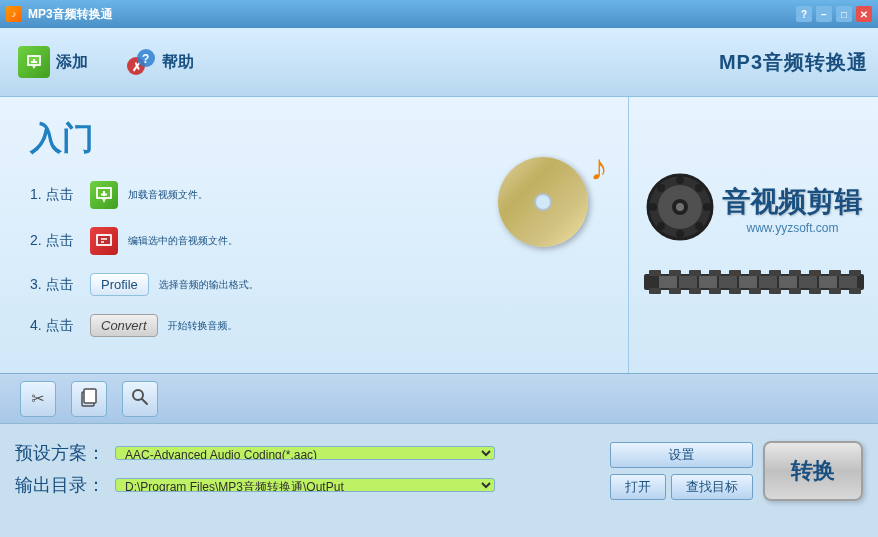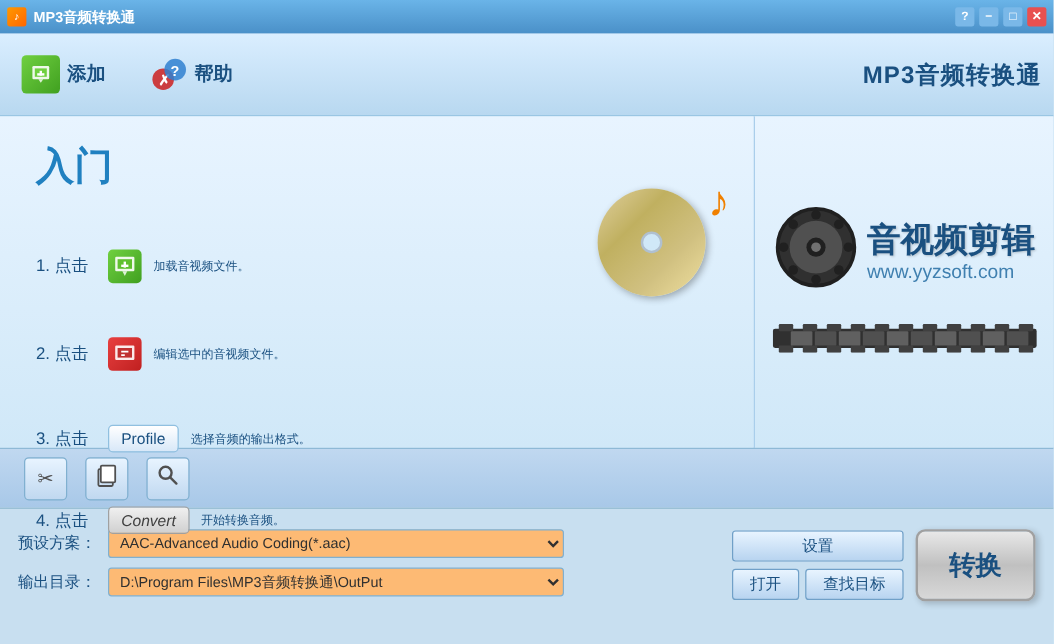--- a/index.html
+++ b/index.html
@@ -119,21 +119,20 @@
       display: flex;
       flex-direction: column;
       gap: 18px;
     }
     .intro-step {
       display: flex;
       align-items: center;
       gap: 10px;
       font-size: 14px;
       color: #1a5080;
-      margin-top: 27px;
     }
     .step-label { min-width: 50px; font-weight: normal; }
     .step-icon {
       width: 28px; height: 28px;
       border-radius: 4px;
       display: flex; align-items: center; justify-content: center;
       flex-shrink: 0;
     }
     .step-icon-add { background: linear-gradient(135deg, #70d040, #40a020); }
     .step-icon-edit { background: linear-gradient(135deg, #e84040, #c02020); }
@@ -211,22 +210,23 @@
       align-items: center;
       gap: 8px;
     }
     .brand-text {
       font-size: 28px;
       font-weight: bold;
       color: #1a5080;
       text-shadow: 1px 1px 2px rgba(0,0,0,0.2);
     }
     .brand-url {
-      font-size: 16px;
+      font-size: 12px;
       color: #4080b0;
+      text-align: center;
     }
 
     
     .bottom-toolbar {
       height: 50px;
       background: linear-gradient(to bottom, #c0d8f0, #a8c8e8);
       display: flex;
       align-items: center;
       padding: 0 20px;
       gap: 15px;
@@ -253,32 +253,32 @@
       gap: 8px;
       padding: 8px 15px;
       border-top: 1px solid #90b8d0;
     }
     .settings-row {
       display: flex;
       align-items: center;
       gap: 10px;
     }
     .settings-label {
-      font-size: 13px;
+      font-size: 18px;
       color: #1a5080;
       min-width: 60px;
       text-align: left;
     }
     .settings-select {
       flex: 1;
       max-width: 380px;
-      height: 24px;
+      height: 14px;
       border: 1px solid #80b0d0;
       border-radius: 3px;
-      background: #fdba74;
+      background: #bef264;
       font-size: 12px;
       padding: 0 5px;
       color: #303030;
     }
     .settings-btn {
       height: 26px;
       padding: 0 14px;
       background: linear-gradient(to bottom, #e8f4ff, #b8d4f0);
       border: 1px solid #70a0c8;
       border-radius: 3px;

